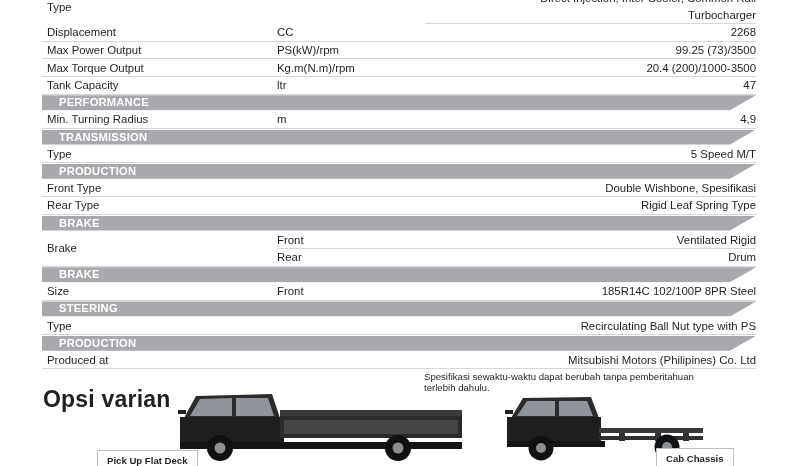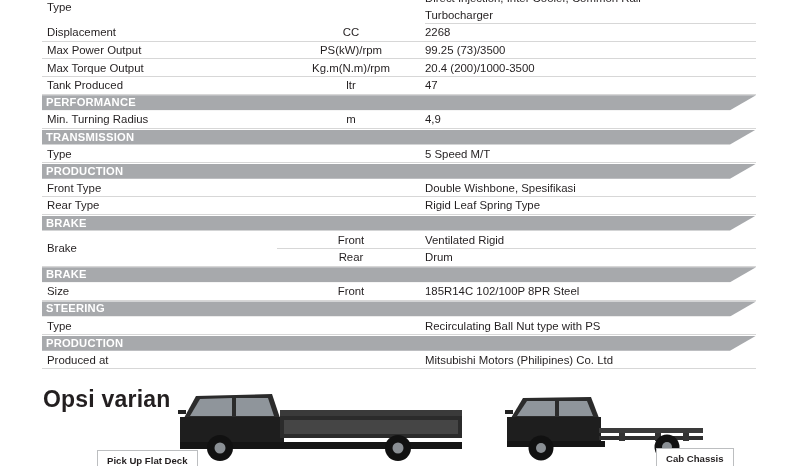--- a/index.html
+++ b/index.html
@@ -40,44 +40,44 @@
     border-bottom: 1px solid #d7d7d7;
   }
   .c-label {
     width: 230px;
     padding-left: 5px !important;
     text-align: left;
     color: #231f20;
   }
   .c-unit {
     width: 148px;
-    text-align: center;
+    text-align: left;
     color: #231f20;
   }
   .c-val {
-    text-align: left;
+    text-align: right;
     color: #231f20;
   }
   tr.no-line td { border-bottom: none; }
 
   
   .sec-row td {
     border-bottom: none;
     padding: 0;
   }
   .sec-bar {
     position: relative;
     height: 15px;
     background: #a7a9ac;
     color: #ffffff;
     font-size: 11.2px;
     font-weight: bold;
     letter-spacing: .2px;
     line-height: 15px;
-    padding-left: 4px;
+    padding-left: 17px;
     width: 714px;
     box-sizing: border-box;
     
     clip-path: polygon(0 0, 100% 0, calc(100% - 26px) 100%, 0 100%);
   }
   .sec-bar.under-line::after {
     content: "";
     position: absolute;
     left: 0;
     bottom: -1px;
@@ -159,21 +159,21 @@
         <td class="c-label">Max Power Output</td>
         <td class="c-unit">PS(kW)/rpm</td>
         <td class="c-val">99.25 (73)/3500</td>
       </tr>
       <tr>
         <td class="c-label">Max Torque Output</td>
         <td class="c-unit">Kg.m(N.m)/rpm</td>
         <td class="c-val">20.4 (200)/1000-3500</td>
       </tr>
       <tr>
-        <td class="c-label">Tank Produced</td>
+        <td class="c-label">Tank Capacity</td>
         <td class="c-unit">ltr</td>
         <td class="c-val">47</td>
       </tr>
 
       <tr class="sec-row">
         <td colspan="3">
           <div class="sec-bar under-line">PERFORMANCE</div>
         </td>
       </tr>
       <tr>
@@ -253,20 +253,21 @@
       </tr>
       <tr>
         <td class="c-label">Produced at</td>
         <td class="c-unit"></td>
         <td class="c-val">Mitsubishi Motors (Philipines) Co. Ltd</td>
       </tr>
 
     </tbody>
   </table>
 
+  <div class="footnote">Spesifikasi sewaktu-waktu dapat berubah tanpa pemberitahuan terlebih dahulu.</div>
 
   <div class="variant-title">Opsi varian</div>
 
   <div class="truck" id="truck-left">
     <svg width="300" height="78" viewBox="0 0 300 78" xmlns="http://www.w3.org/2000/svg">
 
       <path d="M8 30 L20 8 L96 6 L104 30 Z" fill="#2b2b2b"></path>
       <path d="M14 28 L24 11 L56 10 L56 28 Z" fill="#8f959b"></path>
       <path d="M60 10 L92 10 L98 28 L60 28 Z" fill="#8f959b"></path>
       <rect x="4" y="29" width="104" height="26" fill="#1e1e1e"></rect>

